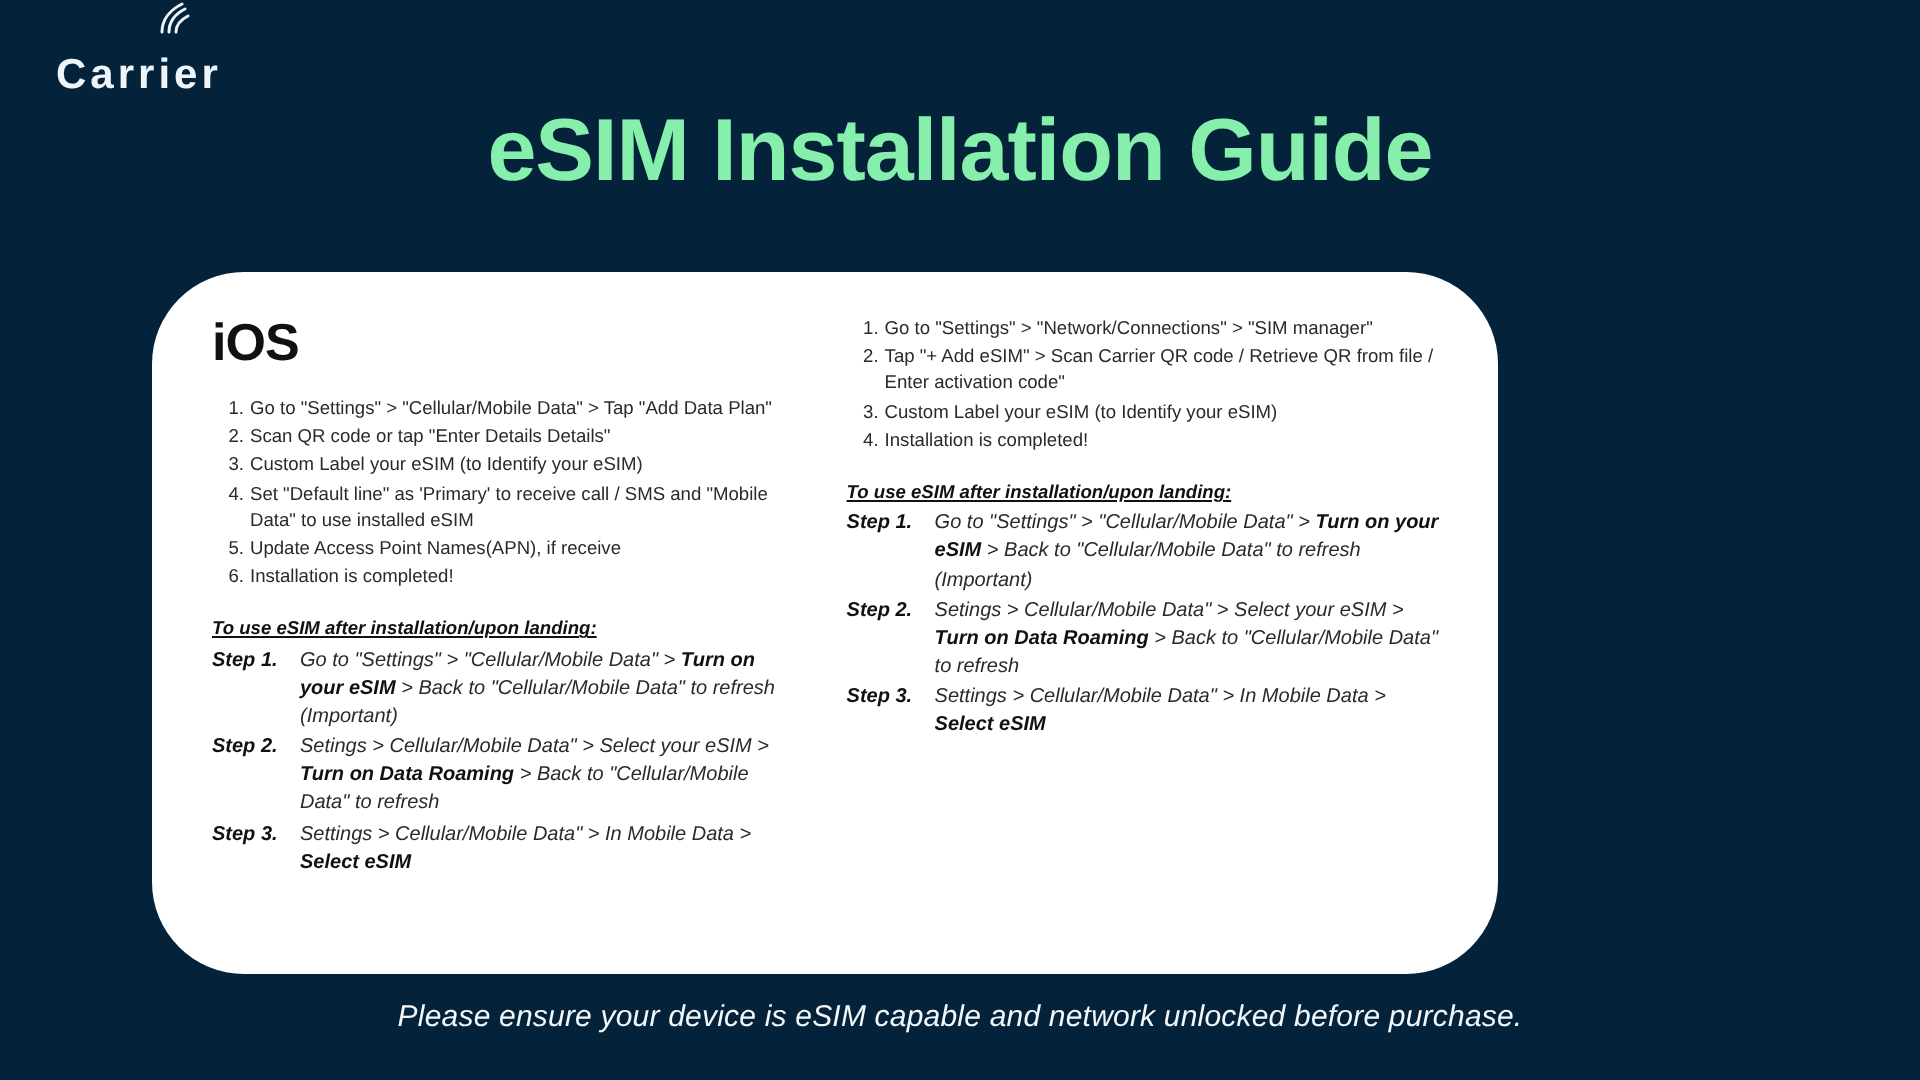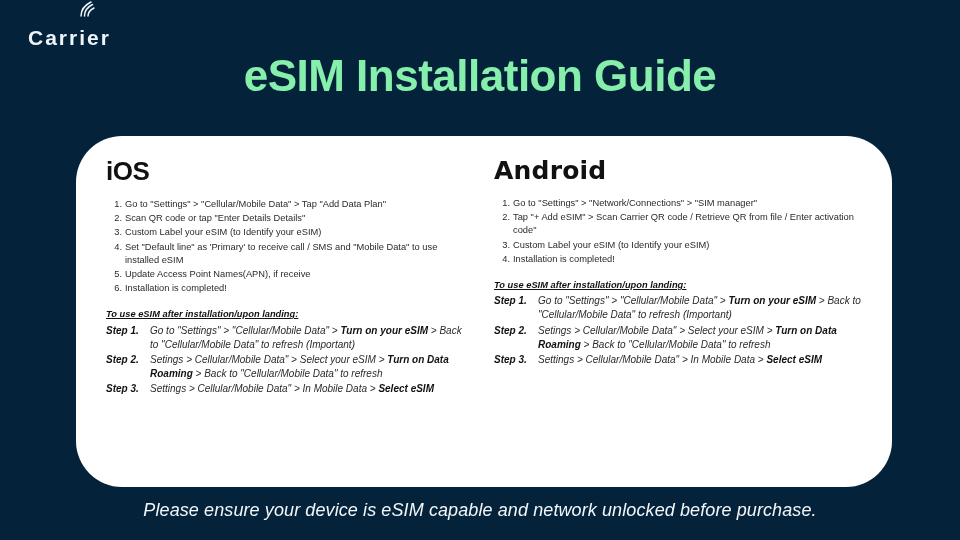--- a/index.html
+++ b/index.html
@@ -41,21 +41,21 @@
     font-size:44px;
     font-weight:700;
     letter-spacing:-0.5px;
     line-height:1.1;
   }
 
   
   .card {
     position:absolute;
     left:76px; top:136px;
-    width:816px; height:351px;
+    width:673px; height:351px;
     background:#ffffff;
     border-radius:46px;
     display:flex;
     padding:22px 24px 10px 30px;
   }
   .col { position:relative; }
   .col-ios { width:378px; padding-right:10px; }
   .col-android { width:388px; padding-left:12px; }
 
   .head-ios {
@@ -121,21 +121,21 @@
     color:#111111;
   }
   .step b { font-weight:700; color:#111111; }
 
   
   .footer {
     position:absolute;
     left:0; right:0; top:500px;
     text-align:center;
     color:#f2f7fa;
-    font-size:18px;
+    font-size:15px;
     font-style:italic;
     font-weight:500;
     letter-spacing:0.1px;
   }
 </style>
 </head>
 <body>
 
 <div class="logo">
   <span class="logo-text">Carrier</span>
@@ -164,21 +164,20 @@
       <div class="usage-title">To use eSIM after installation/upon landing:</div>
       <div id="ios-usage">
           <div class="step"><span class="lbl">Step 1.</span><span>Go to "Settings" &gt; "Cellular/Mobile Data" &gt; </span><b>Turn on your eSIM</b><span> &gt; Back to "Cellular/Mobile Data" to refresh (Important)</span></div>
           <div class="step"><span class="lbl">Step 2.</span><span>Setings &gt; Cellular/Mobile Data" &gt; Select your eSIM &gt; </span><b>Turn on Data Roaming</b><span> &gt; Back to "Cellular/Mobile Data" to refresh</span></div>
           <div class="step"><span class="lbl">Step 3.</span><span>Settings &gt; Cellular/Mobile Data" &gt; In Mobile Data &gt; </span><b>Select eSIM</b></div>
         </div>
     </div>
   </div>
 
   <div class="col col-android">
-    <div class="head-android">Android</div>
     <ol class="steps" id="android-steps">
         <li>Go to "Settings" &gt; "Network/Connections" &gt; "SIM manager"</li>
         <li>Tap "+ Add eSIM" &gt; Scan Carrier QR code / Retrieve QR from file / Enter activation code"</li>
         <li>Custom Label your eSIM (to Identify your eSIM)</li>
         <li>Installation is completed!</li>
       </ol>
     <div class="usage">
       <div class="usage-title">To use eSIM after installation/upon landing:</div>
       <div id="android-usage">
           <div class="step"><span class="lbl">Step 1.</span><span>Go to "Settings" &gt; "Cellular/Mobile Data" &gt; </span><b>Turn on your eSIM</b><span> &gt; Back to "Cellular/Mobile Data" to refresh (Important)</span></div>

